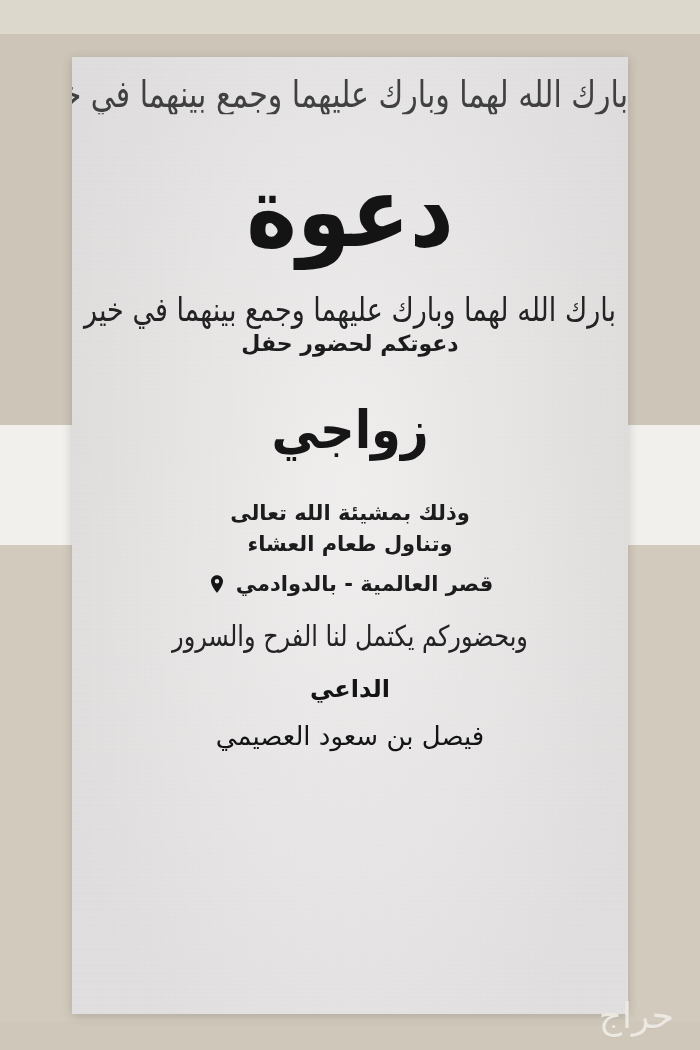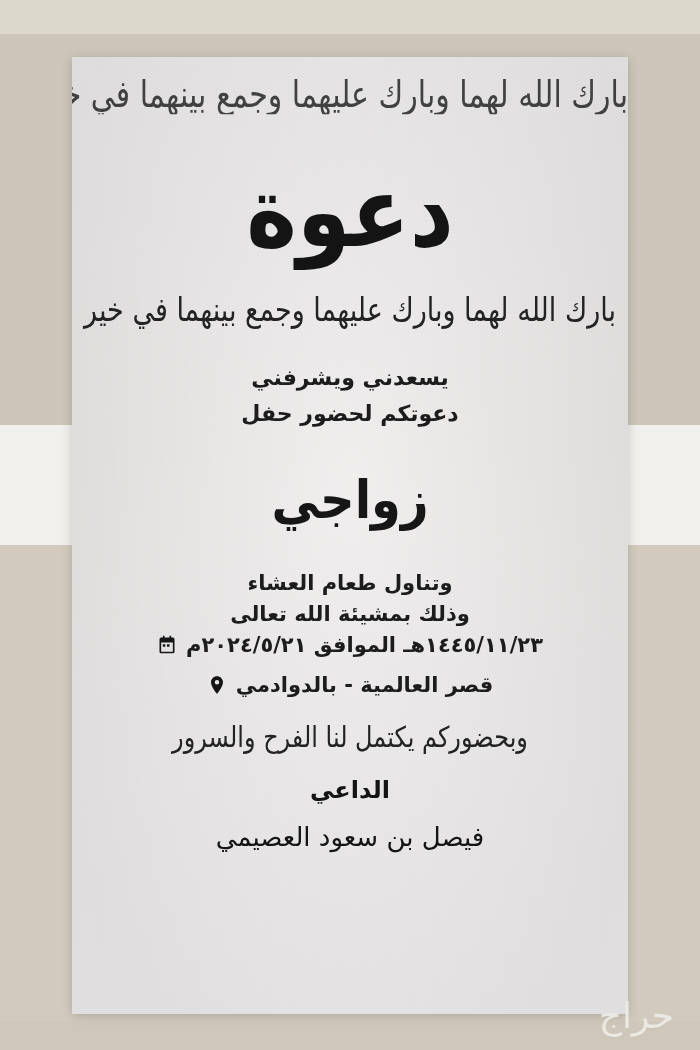--- a/index.html
+++ b/index.html
@@ -234,38 +234,29 @@
 
 <div id="card">
   <div class="card-inner">
 
     <div class="calligraphy-top">بارك الله لهما وبارك عليهما وجمع بينهما في خير</div>
 
     <div class="title-main">دعوة</div>
 
     <div class="calligraphy-dua">بارك الله لهما وبارك عليهما وجمع بينهما في خير</div>
 
-    <div class="line l1">يسعدني ويشرفني</div>
 
     <div class="line l2">دعوتكم لحضور حفل</div>
 
     <div class="title-sub">زواجي</div>
 
     <div class="detail-block">
+      <div class="detail">وذلك بمشيئة الله تعالى</div>
       <div class="detail">وتناول طعام العشاء</div>
-      <div class="detail">وذلك بمشيئة الله تعالى</div>
-
-      <div class="icon-row">
-        <span class="ico">
-          <svg viewBox="0 0 24 24" aria-hidden="true">
-            <path d="M7 1h2v2h6V1h2v2h2a2 2 0 0 1 2 2v15a2 2 0 0 1-2 2H5a2 2 0 0 1-2-2V5a2 2 0 0 1 2-2h2V1zm12 8H5v11h14V9zM7 11h3v3H7v-3zm5 0h3v3h-3v-3z"></path>
-          </svg>
-        </span>
-        <span class="detail">١٤٤٥/١١/٢٣هـ الموافق ٢٠٢٤/٥/٢١م</span>
-      </div>
+
 
       <div class="icon-row" style="margin-top:9px;text-align:right;">
         <span class="ico">
           <svg viewBox="0 0 24 24" aria-hidden="true">
             <path d="M12 1.5c-4 0-7.2 3.2-7.2 7.2 0 5.4 7.2 14 7.2 14s7.2-8.6 7.2-14c0-4-3.2-7.2-7.2-7.2zm0 9.9a2.7 2.7 0 1 1 0-5.4 2.7 2.7 0 0 1 0 5.4z"></path>
           </svg>
         </span>
         <span class="detail">قصر العالمية - بالدوادمي</span>
       </div>
     </div>

